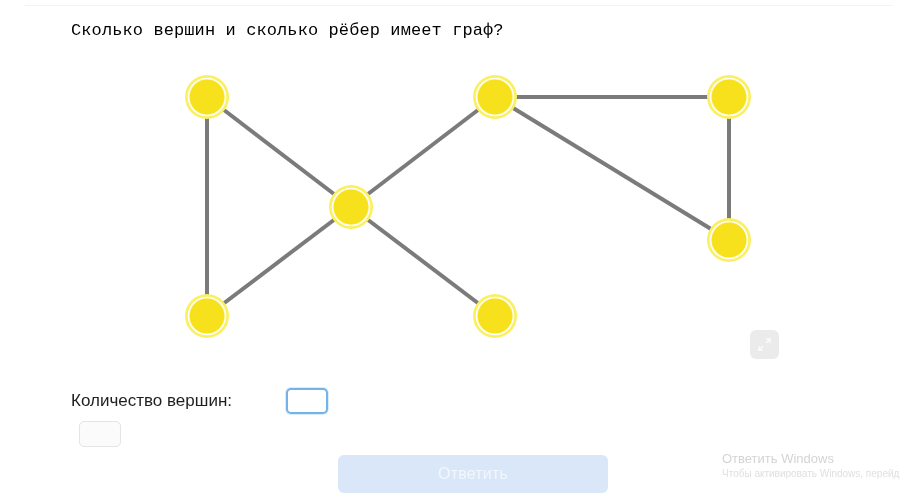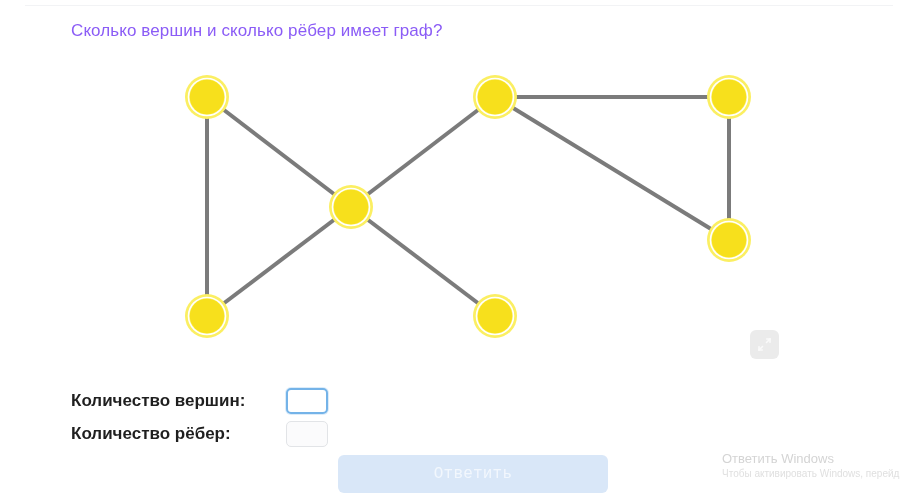--- a/index.html
+++ b/index.html
@@ -30,23 +30,24 @@
   }
 
   
   .question {
     position: absolute;
     left: 71px;
     top: 20px;
     font-size: 17px;
     line-height: 22px;
     font-weight: 400;
-    color: #8b5cf6;
+    color: #000000;
     letter-spacing: 0.1px;
     white-space: nowrap;
+    font-family: Liberation Mono, monospace;
   }
 
   
   .figure {
     position: absolute;
     left: 150px;
     top: 55px;
     width: 640px;
     height: 310px;
   }
@@ -77,21 +78,20 @@
   .answer-row {
     display: flex;
     align-items: center;
     height: 29px;
     margin-bottom: 4px;
   }
   .answer-label {
     font-size: 17px;
     color: #1f1f1f;
     white-space: nowrap;
-    font-weight: bold;
   }
   .answer-input {
     width: 42px;
     height: 26px;
     margin-left: 8px;
     border-radius: 5px;
     background: #ffffff;
     outline: none;
     font-family: "Liberation Sans", "DejaVu Sans", sans-serif;
     font-size: 15px;
@@ -115,21 +115,21 @@
   .submit-btn {
     position: absolute;
     left: 338px;
     top: 455px;
     width: 270px;
     height: 38px;
     border: none;
     border-radius: 6px;
     background: #d9e7f8;
     color: #f2f7fd;
-    font-family: Liberation Mono, monospace;
+    font-family: Liberation Sans, sans-serif;
     font-size: 16px;
     letter-spacing: 0.2px;
     cursor: default;
   }
 
   
   .watermark {
     position: absolute;
     left: 722px;
     top: 450px;
@@ -221,21 +221,20 @@
     </g>
   </svg>
 </div>
 
 <div class="answers">
   <div class="answer-row row-vertices">
     <span class="answer-label">Количество вершин:</span>
     <input class="answer-input focused" type="text" value="" style="">
   </div>
   <div class="answer-row row-edges">
-    <span class="answer-label">Количество рёбер:</span>
     <input class="answer-input idle" type="text" value="" style="">
   </div>
 </div>
 
 <button class="submit-btn" disabled="disabled" style="background: rgb(217, 231, 248); color: rgb(242, 247, 253);">Ответить</button>
 
 <div class="watermark">
   <div class="watermark-title">Ответить Windows</div>
   <div class="watermark-sub">Чтобы активировать Windows, перейдите в</div>
 </div>

